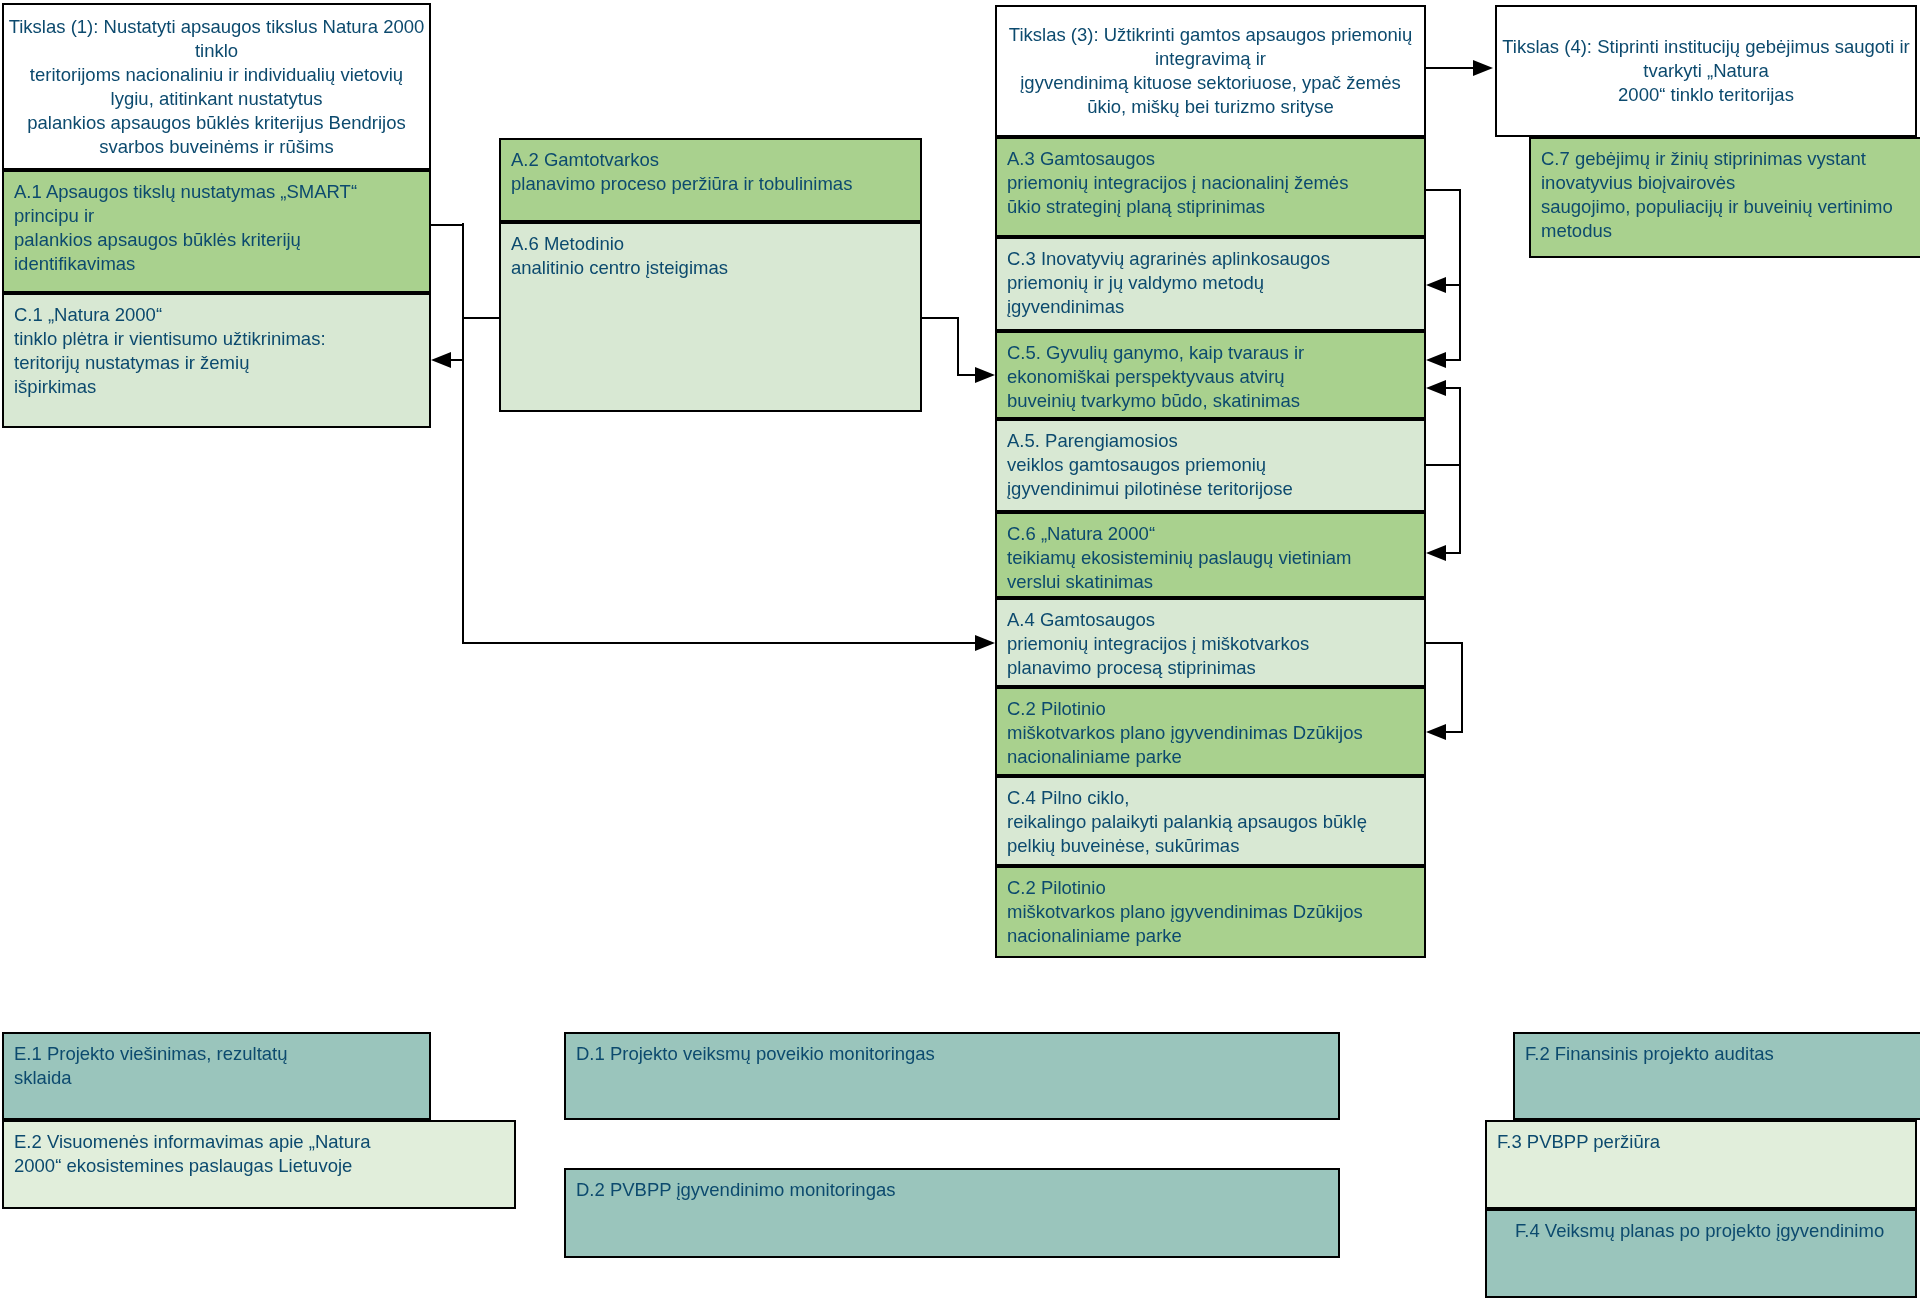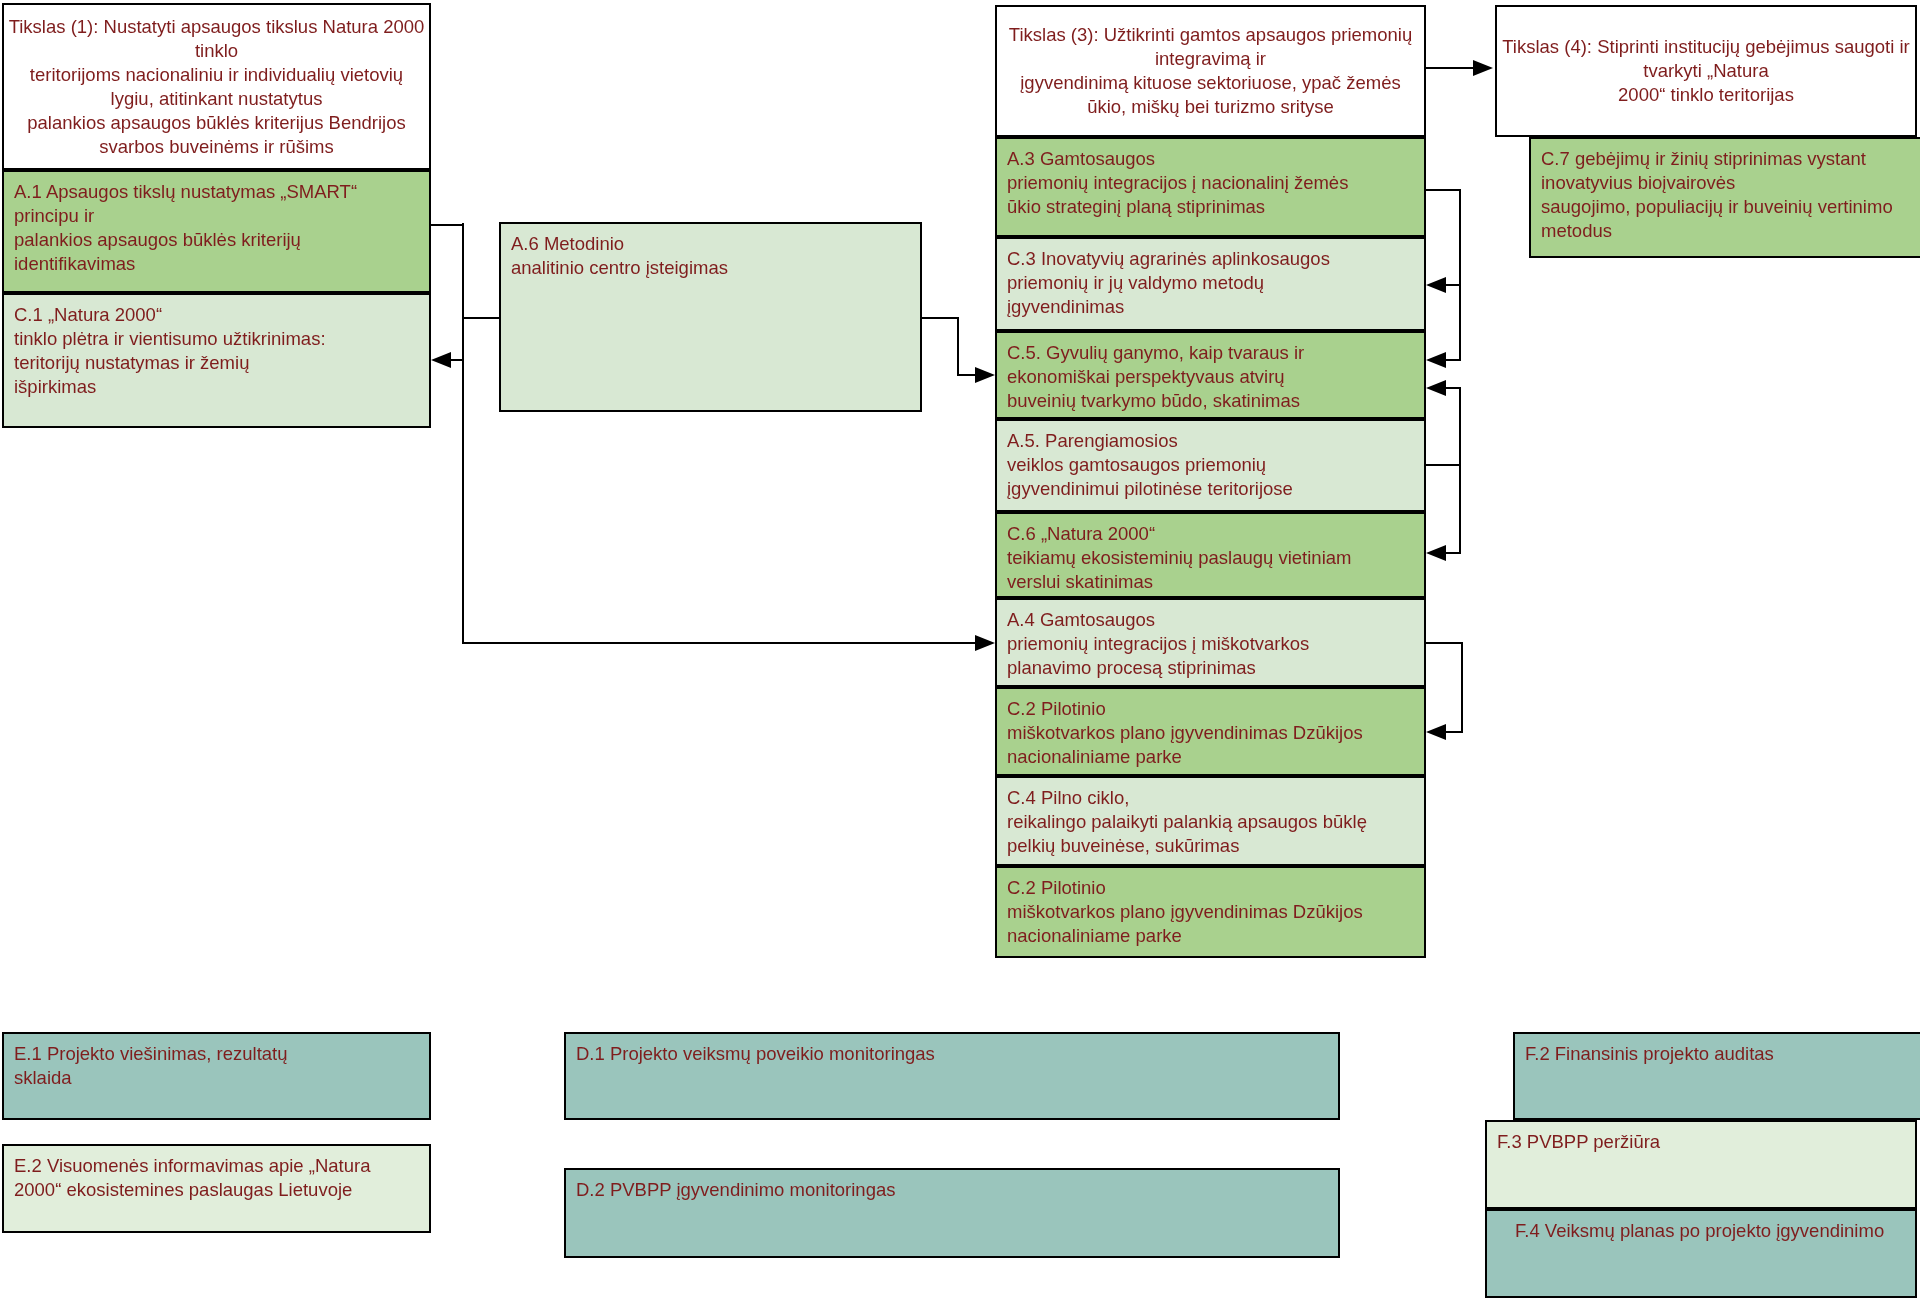--- a/index.html
+++ b/index.html
@@ -1,18 +1,18 @@
 <!DOCTYPE html>
 <html style="--dark: #a9d18e; --light: #d8e8d3; --pale: #e1eedb; --teal: #9ac5bc; --border: #000000;"><head>
 <meta charset="utf-8">
 <style>
   html,body{margin:0;padding:0;background:#ffffff;}
   .canvas{
     position:relative;width:1920px;height:1305px;background:#ffffff;overflow:hidden;
-    font-family:"Liberation Sans","DejaVu Sans",sans-serif;color:#7f1d1d;
+    font-family:"Liberation Sans","DejaVu Sans",sans-serif;color:#0c4a6e;
   }
   .node{
     position:absolute;box-sizing:border-box;border:2px solid var(--border);
     font-size:18.5px;line-height:24px;white-space:pre-line;background:#fff;
   }
   .header{display:flex;align-items:center;justify-content:center;text-align:center;padding:4px;}
   .item{padding:8px 10px;text-align:left;}
   .dark{background:var(--dark);}
   .light{background:var(--light);}
   .pale{background:var(--pale);}
@@ -37,20 +37,22 @@
 svarbos buveinėms ir rūšims</div>
   <div class="node item dark" style="left:2px;top:170px;width:429px;height:123px;">A.1 Apsaugos tikslų nustatymas „SMART“
 principu ir
 palankios apsaugos būklės kriterijų
 identifikavimas</div>
   <div class="node item light" style="left:2px;top:293px;width:429px;height:135px;">C.1 „Natura 2000“
 tinklo plėtra ir vientisumo užtikrinimas:
 teritorijų nustatymas ir žemių
 išpirkimas</div>
 
+  <div class="node item dark" style="left:499px;top:138px;width:423px;height:84px;">A.2 Gamtotvarkos
+planavimo proceso peržiūra ir tobulinimas</div>
   <div class="node item light" style="left:499px;top:222px;width:423px;height:190px;">A.6 Metodinio
 analitinio centro įsteigimas</div>
 
   <div class="node header white" style="left:995px;top:5px;width:431px;height:132px;">Tikslas (3): Užtikrinti gamtos apsaugos priemonių
 integravimą ir
 įgyvendinimą kituose sektoriuose, ypač žemės
 ūkio, miškų bei turizmo srityse</div>
   <div class="node item dark" style="left:995px;top:137px;width:431px;height:100px;">A.3 Gamtosaugos
 priemonių integracijos į nacionalinį žemės
 ūkio strateginį planą stiprinimas</div>
@@ -82,21 +84,21 @@
   <div class="node header white" style="left:1495px;top:5px;width:422px;height:132px;">Tikslas (4): Stiprinti institucijų gebėjimus saugoti ir
 tvarkyti „Natura
 2000“ tinklo teritorijas</div>
   <div class="node item dark" style="left:1495px;top:137px;width:422px;height:121px;margin-left:34px;">C.7 gebėjimų ir žinių stiprinimas vystant
 inovatyvius bioįvairovės
 saugojimo, populiacijų ir buveinių vertinimo
 metodus</div>
 
   <div class="node item teal" style="left:2px;top:1032px;width:429px;height:88px;">E.1 Projekto viešinimas, rezultatų
 sklaida</div>
-  <div class="node item pale" style="left:2px;top:1144px;width:429px;height:89px;">E.2 Visuomenės informavimas apie „Natura
+  <div class="node item pale" style="left:2px;top:1120px;width:514px;height:89px;">E.2 Visuomenės informavimas apie „Natura
 2000“ ekosistemines paslaugas Lietuvoje</div>
 
   <div class="node item teal" style="left:564px;top:1032px;width:776px;height:88px;">D.1 Projekto veiksmų poveikio monitoringas</div>
   <div class="node item teal" style="left:564px;top:1168px;width:776px;height:90px;">D.2 PVBPP įgyvendinimo monitoringas</div>
 
   <div class="node item teal" style="left:1485px;top:1032px;width:432px;height:88px;margin-left:28px;">F.2 Finansinis projekto auditas</div>
   <div class="node item pale" style="left:1485px;top:1120px;width:432px;height:89px;">F.3 PVBPP peržiūra</div>
   <div class="node item teal" style="left:1485px;top:1209px;width:432px;height:89px;padding-left:28px;">F.4 Veiksmų planas po projekto įgyvendinimo</div>
 
   <div class="hline" style="left:431px;top:224px;width:32px;"></div>

